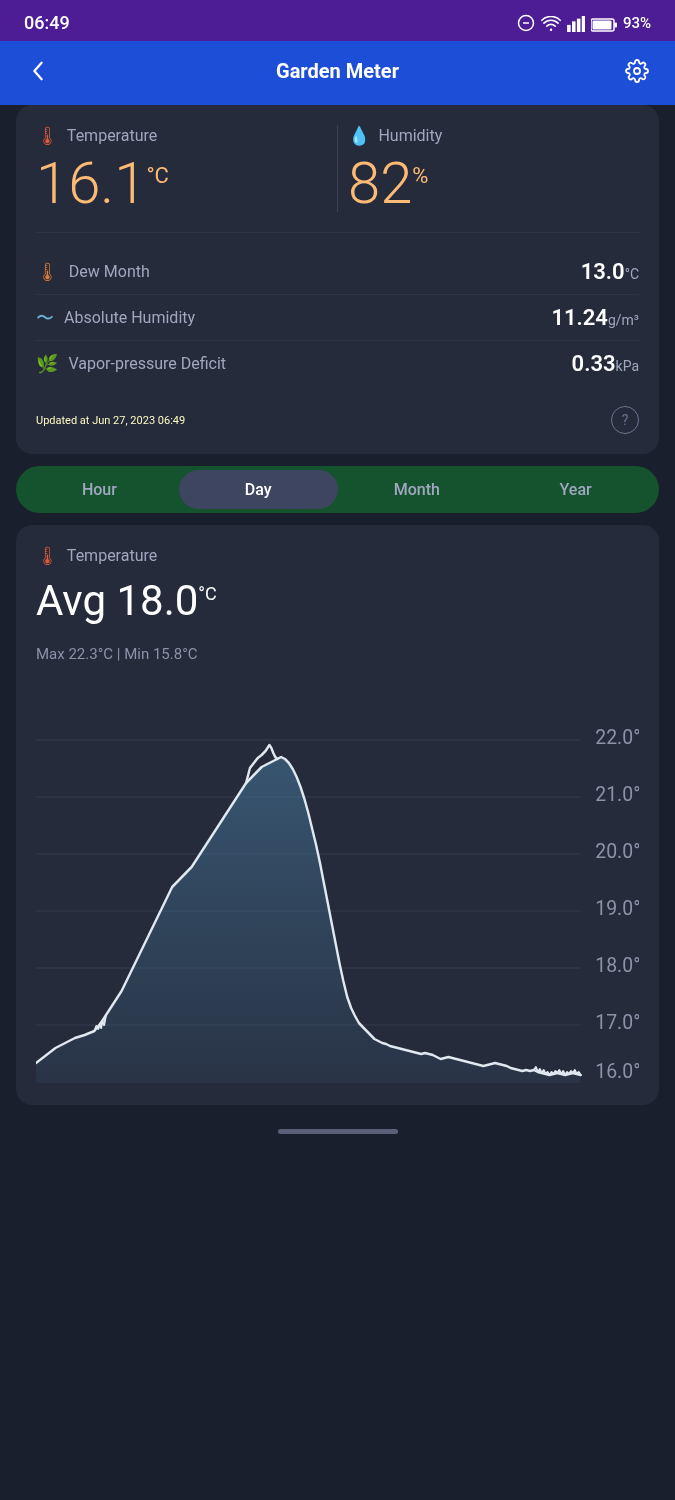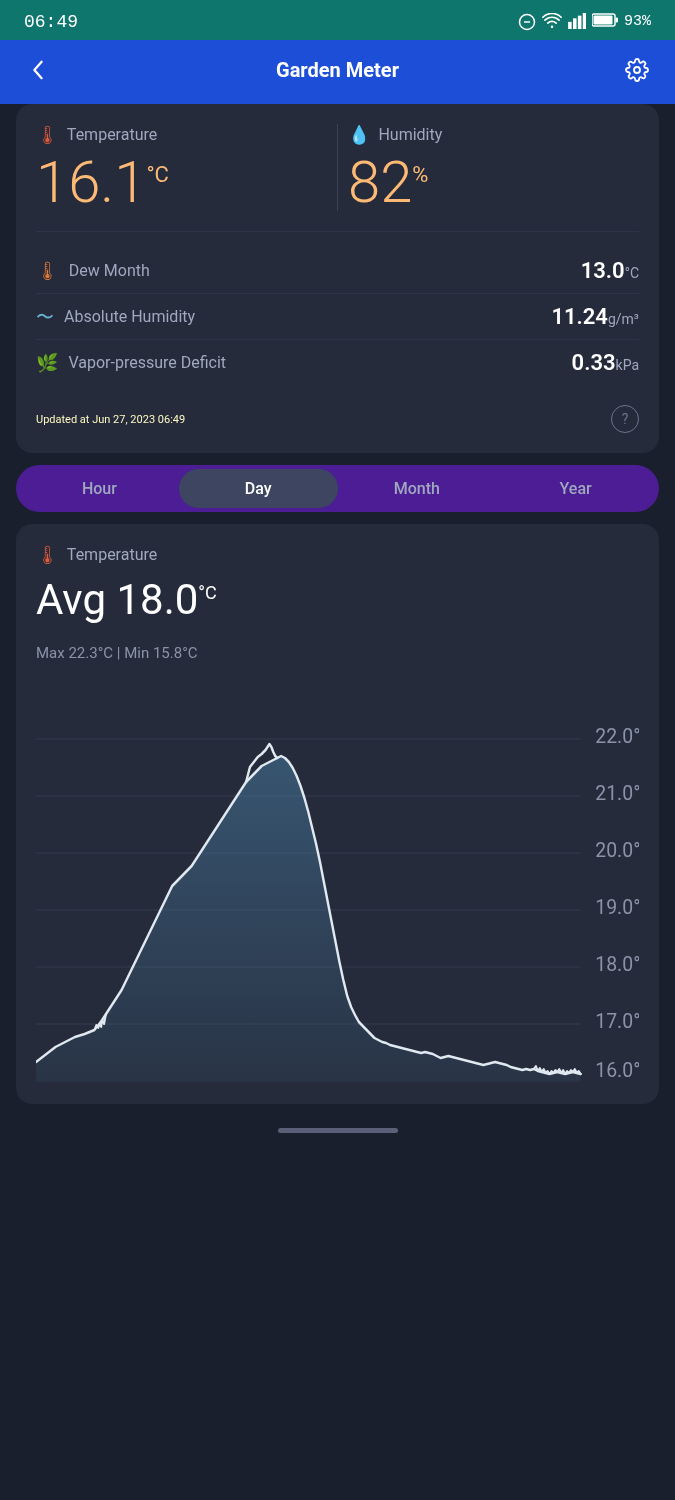--- a/index.html
+++ b/index.html
@@ -12,31 +12,30 @@
       color: #ffffff;
       overflow-x: hidden;
     }
 
     
     .status-bar {
       display: flex;
       justify-content: space-between;
       align-items: center;
       padding: 12px 24px 8px;
-      background: #0f766e;
-      font-family: Liberation Mono, monospace;
+      background: #4c1d95;
     }
     .status-time {
       font-size: 18px;
       font-weight: 500;
       color: #ffffff;
     }
     .status-icons {
       display: flex;
-      align-items: flex-start;
+      align-items: flex-end;
       gap: 6px;
       font-size: 14px;
       color: #ffffff;
     }
     .battery-text { font-size: 15px; font-weight: 500; }
 
     
     .top-nav {
       display: flex;
       align-items: center;
@@ -162,21 +161,21 @@
       align-items: center;
       justify-content: center;
       cursor: pointer;
       color: #6b7490;
       font-size: 14px;
     }
 
     
     .tabs-bar {
       margin: 0 16px 12px;
-      background: #4c1d95;
+      background: #14532d;
       border-radius: 30px;
       display: flex;
       padding: 4px;
     }
     .tab-item {
       flex: 1;
       text-align: center;
       padding: 10px 0;
       font-size: 16px;
       font-weight: 500;

